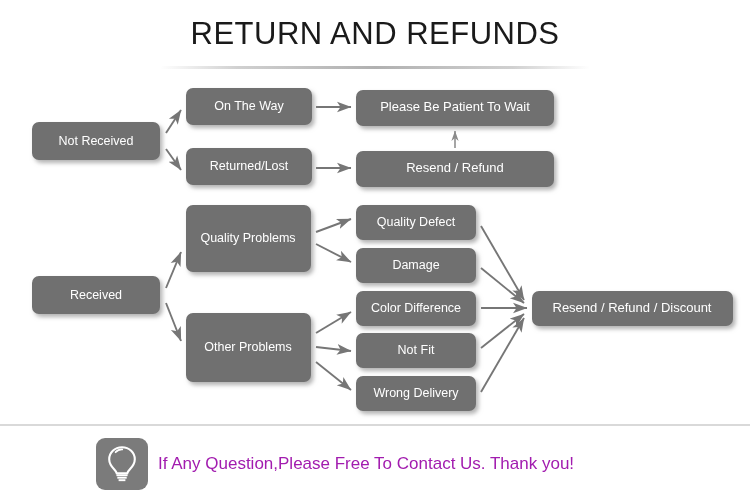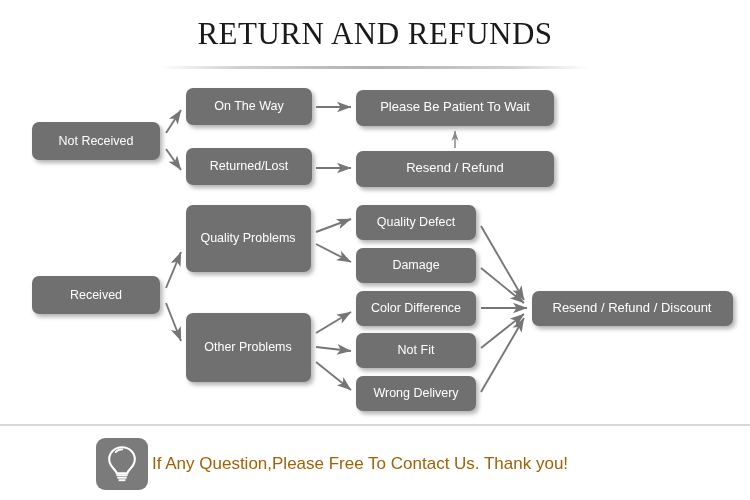--- a/index.html
+++ b/index.html
@@ -27,21 +27,21 @@
     top: 14px;
     width: 750px;
     text-align: center;
   }
   #page-title {
     font-size: 31px;
     font-weight: 400;
     color: #1a1a1a;
     letter-spacing: 0.5px;
     line-height: 40px;
-    font-family: Liberation Serif, serif;
+    font-family: Liberation Sans, sans-serif;
   }
   #title-divider {
     position: absolute;
     left: 160px;
     top: 66px;
     width: 430px;
     height: 3px;
     background: linear-gradient(to right,
         rgba(255,255,255,0) 0%,
         rgba(170,170,170,0.55) 18%,
@@ -102,23 +102,23 @@
     width: 52px;
     height: 52px;
     border-radius: 9px;
     background: #7b7b7b;
     display: flex;
     align-items: center;
     justify-content: center;
     flex: none;
   }
   #footer-text {
-    margin-left: 4px;
+    margin-left: 10px;
     font-size: 17px;
-    color: #a16207;
+    color: #a21caf;
     font-family: "Liberation Sans", sans-serif;
     white-space: nowrap;
   }
 </style>
 </head>
 <body>
 
 <div id="page">
 
   <div id="title-area">

